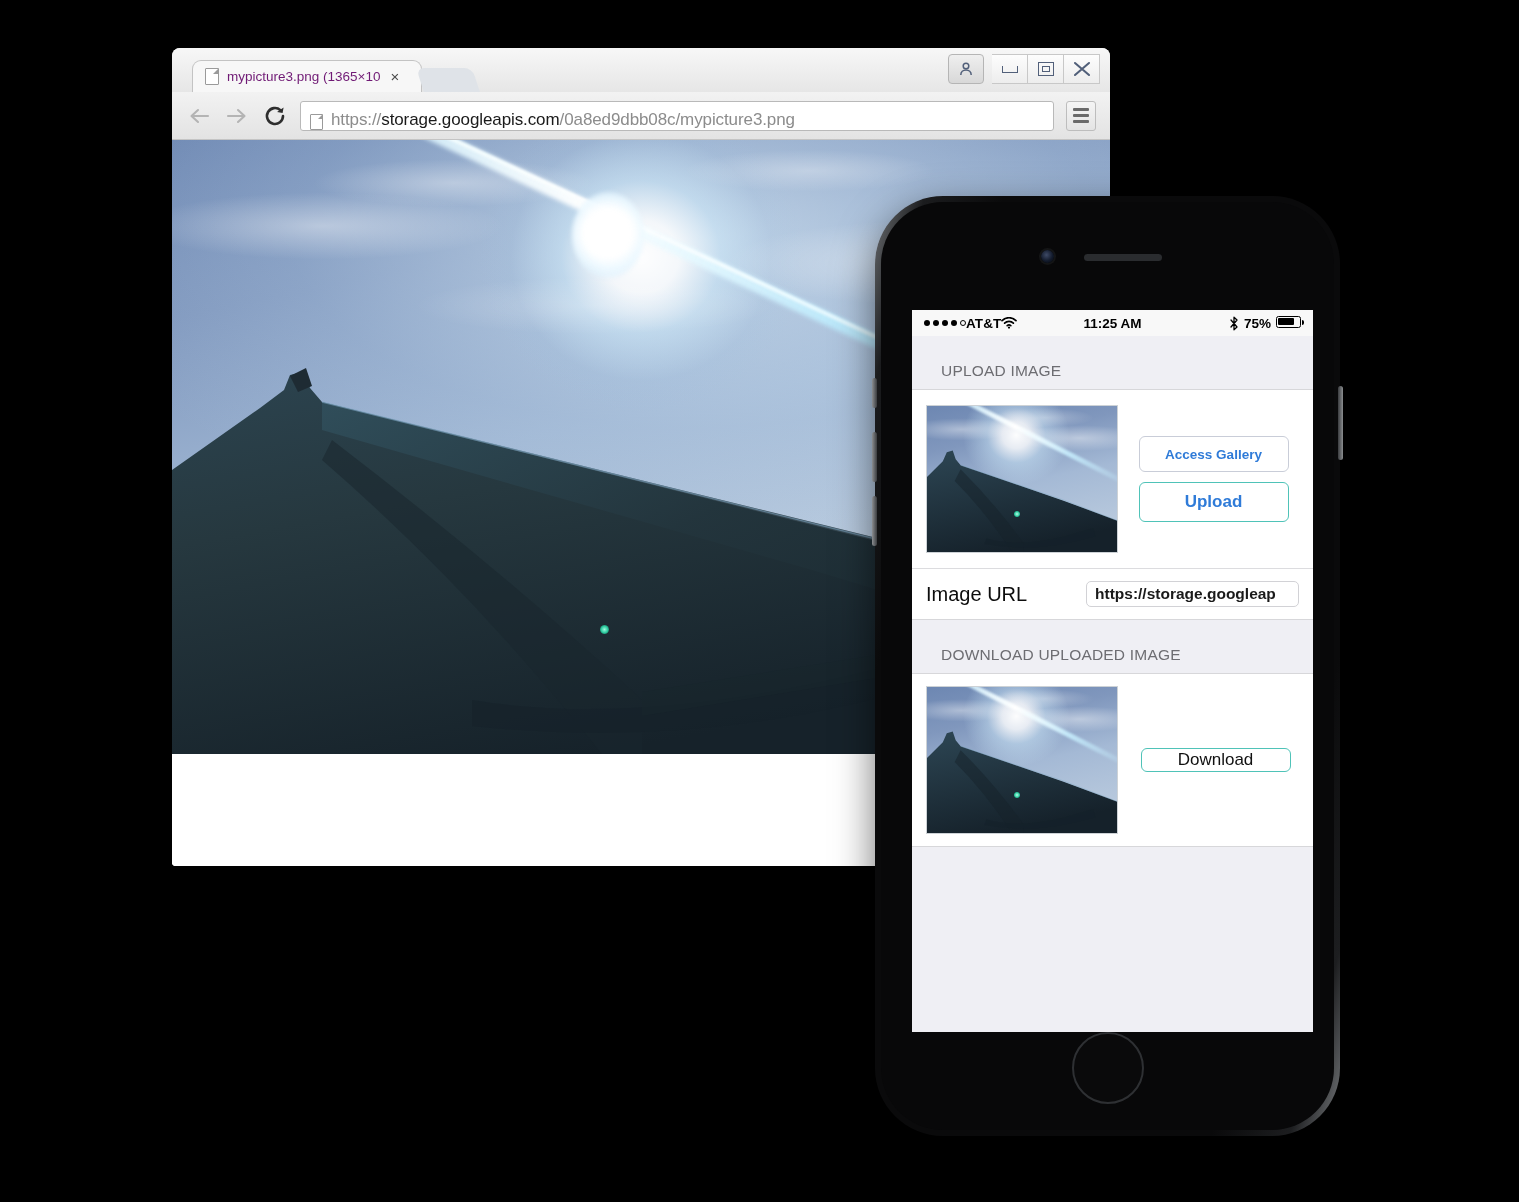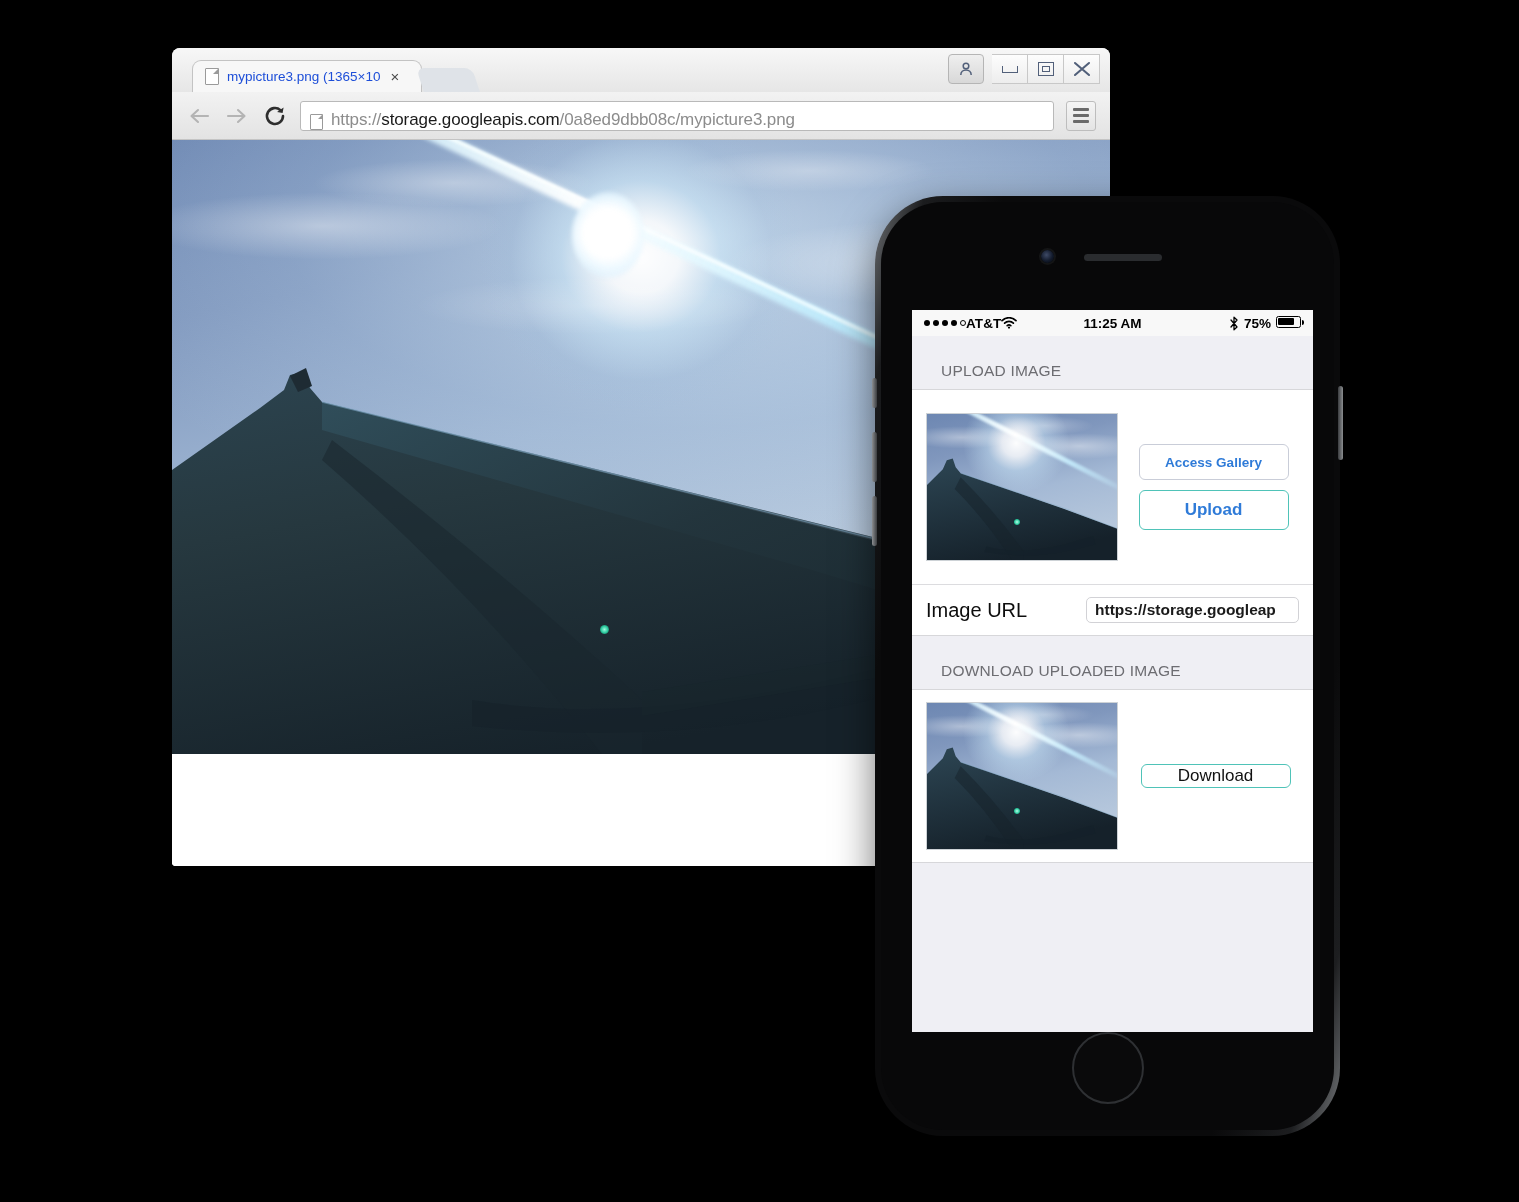--- a/index.html
+++ b/index.html
@@ -103,21 +103,21 @@
     position: relative;
     border-radius: 1px;
   }
   .tab-favicon::after{
     content:"";position:absolute;top:-1px;right:-1px;
     border-width:0 0 6px 6px;border-style:solid;
     border-color: transparent transparent #9a9a9a transparent;
   }
   .tab-title {
     font-size: 13.5px;
-    color: #1d4ed8;
+    color: #701a75;
     white-space: nowrap;
     overflow: hidden;
     max-width: 172px;
   }
   .tab-close {
     font-size: 15px;
     color: #4a4a4a;
     line-height: 1;
     padding-left: 2px;
   }
@@ -371,21 +371,21 @@
     font-size: 15.5px;
     color: #6d6d72;
     letter-spacing: 0.2px;
     background:#efeff4;
   }
 
   .group { background:#ffffff; border-top:1px solid #d7d7da; border-bottom:1px solid #d7d7da;}
 
   .row-upload {
     display:flex; align-items:center;
-    padding: 23px 14px;
+    padding: 15px 14px;
     gap: 14px;
   }
   .thumb {
     flex:0 0 auto;
     width: 192px;
     height: 148px;
     border: 1px solid #cdd2d6;
     position: relative;
     overflow:hidden;
     background:#0d1418;

